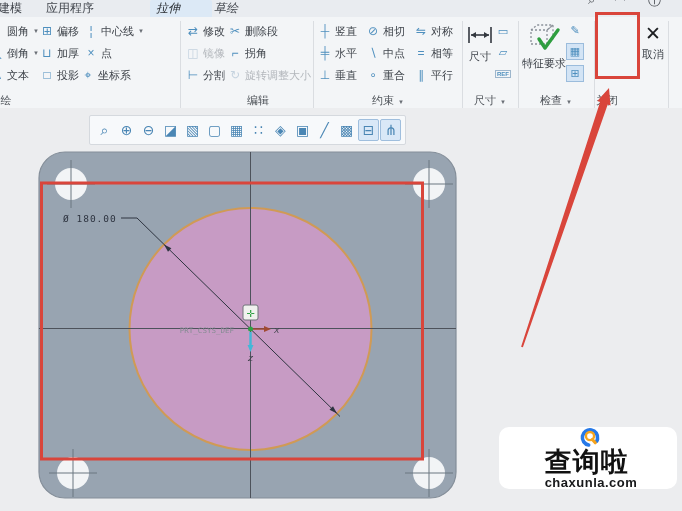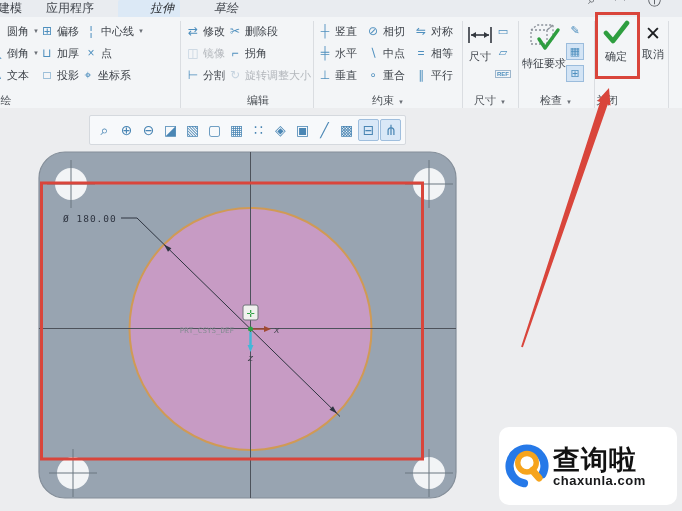--- a/index.html
+++ b/index.html
@@ -38,37 +38,37 @@
            gap:1px;padding:1px 4px;background:#f7f9fb;border:1px solid #d5d9de;border-radius:2px;}
   .vb-ic{width:21px;height:22px;display:flex;align-items:center;justify-content:center;
          font-size:14px;color:#4a86b4;box-sizing:border-box;}
   .vb-ic.pressed{background:#d9e8f7;border:1px solid #9fbedd;border-radius:2px;}
   
   #ok-red-box{position:absolute;left:595px;top:12px;width:39px;height:61px;
               border:3px solid #d9453b;z-index:60;pointer-events:none;}
   #arrow-overlay{position:absolute;left:0;top:0;width:682px;height:511px;z-index:50;
                  pointer-events:none;}
   
-  #watermark{position:absolute;left:499px;top:427px;width:178px;height:78px;background:#fff;
+  #watermark{position:absolute;left:499px;top:427px;width:178px;height:62px;background:#fff;
              border-radius:10px;display:flex;align-items:center;z-index:40;padding-left:4px;
-             box-sizing:border-box;}
+             box-sizing:border-box;flex-direction:column;}
   #wm-text{display:flex;flex-direction:column;line-height:1;margin-left:2px;}
   #wm-title{font-family:"DejaVu Serif","Liberation Serif",serif;font-weight:bold;
             font-size:27px;color:#111;letter-spacing:1px;}
   #wm-domain{font-size:13px;font-weight:bold;color:#17181a;margin-top:1px;letter-spacing:0.5px;}
 </style>
 </head>
 <body>
 
 <div id="app">
 
   <div id="tabbar">
     <span class="tab" style="left:-8px">建模</span>
     <span class="tab" style="left:40px">应用程序</span>
-    <span class="tab italic active" style="left:118px;width:50px;text-align:right">拉伸</span>
+    <span class="tab italic active" style="left:150px;width:50px;text-align:left">拉伸</span>
     <span class="tab italic" style="left:208px">草绘</span>
     <span class="corner-ic" style="left:588px">⌕</span>
     <span class="corner-ic" style="left:614px">◠</span>
     <span class="corner-ic" style="left:648px">ⓘ</span>
   </div>
 
   <div id="ribbon">
     <div class="vsep" style="left:180px"></div>
     <div class="vsep" style="left:313px"></div>
     <div class="vsep" style="left:462px"></div>
@@ -210,26 +210,20 @@
     <div class="mini" style="left:566px;top:5px">
       <span>✎</span>
     </div>
     <div class="mini pressed" style="left:566px;top:26px">
       <span>▦</span>
     </div>
     <div class="mini pressed" style="left:566px;top:48px">
       <span>⊞</span>
     </div>
 
-    <div class="rb-big" style="left:599px;top:2px;width:34px">
-      <svg width="28" height="26" viewBox="0 0 28 26">
-        <path d="M4 14 L11 22 L25 4" fill="none" stroke="#2e9e3f" stroke-width="4.6" stroke-linecap="round" stroke-linejoin="round"></path>
-      </svg>
-      <span class="lbl">确定</span>
-    </div>
     <div class="rb-big" style="left:638px;top:6px;width:30px">
       <span style="font-size:19px;font-weight:bold;color:#1b1d20;line-height:22px">✕</span>
       <span class="lbl">取消</span>
     </div>
 
     <div class="grp-label" style="left:-4px;width:20px">
       <span>绘</span>
     </div>
     <div class="grp-label" style="left:218px;width:80px">
       <span>编辑</span>

